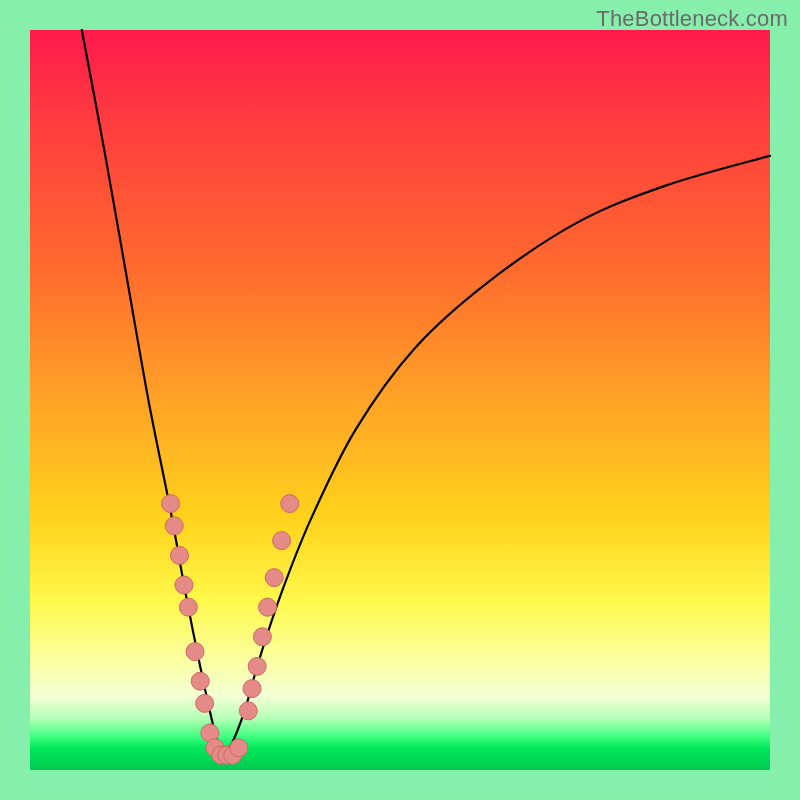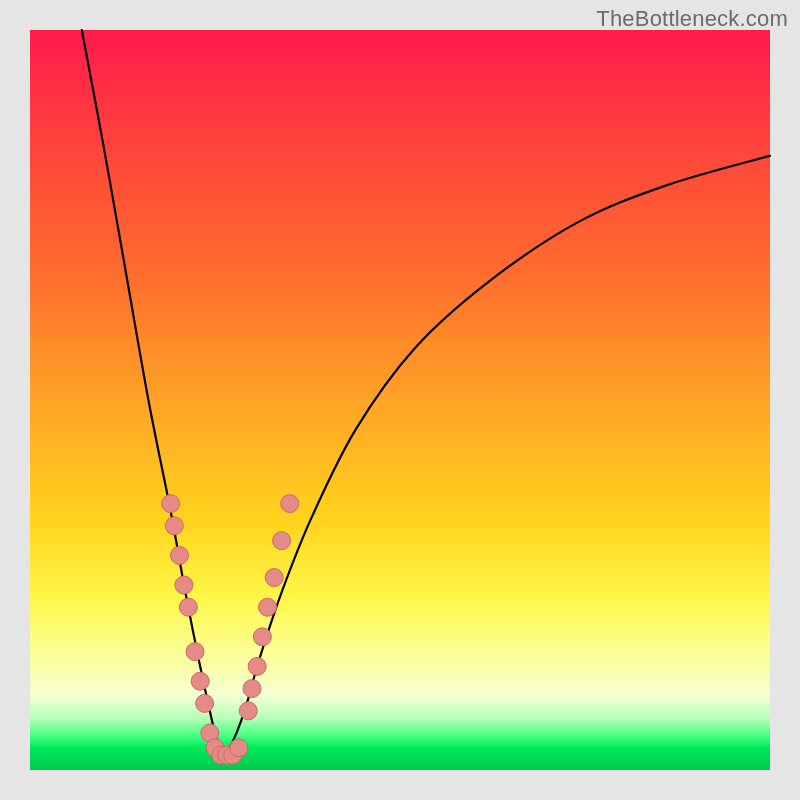--- a/index.html
+++ b/index.html
@@ -8,21 +8,21 @@
     width: 800px;
     height: 800px;
     background: #000;
     overflow: hidden;
     font-family: Arial, Helvetica, sans-serif;
   }
   .outer {
     position: relative;
     width: 800px;
     height: 800px;
-    background: #e5e5e5;
+    background: #86efac;
   }
   .plot {
     position: absolute;
     left: 30px;
     top: 30px;
     width: 740px;
     height: 740px;
     
     background: linear-gradient(
       to bottom,

